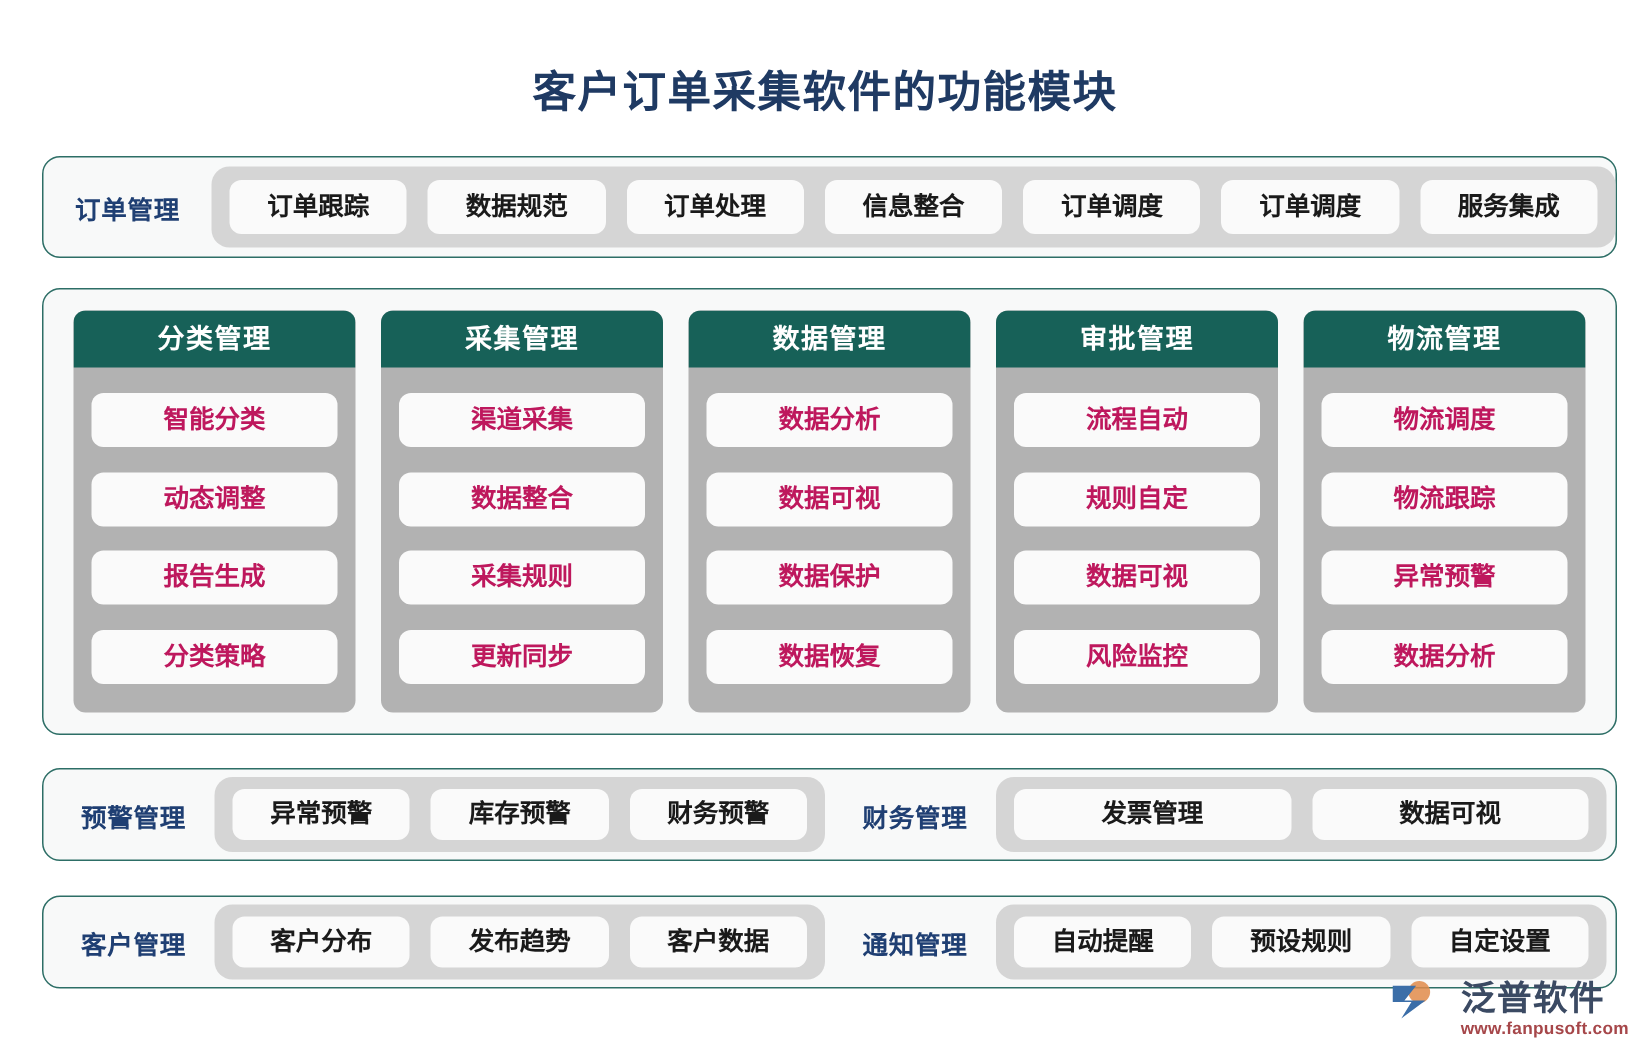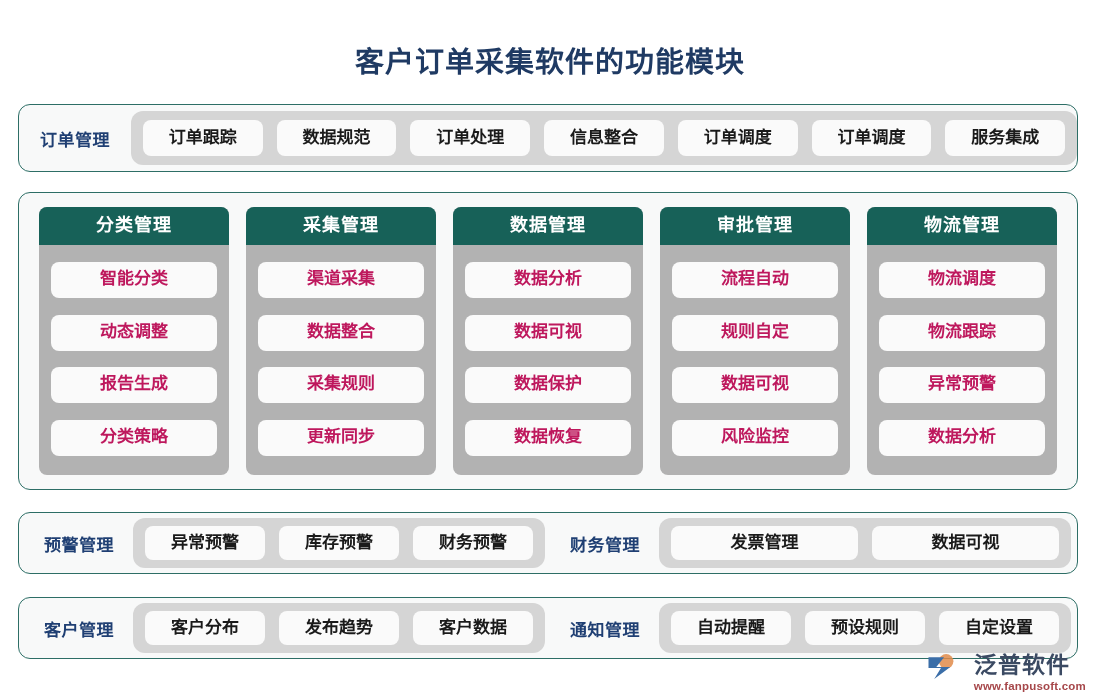--- a/index.html
+++ b/index.html
@@ -27,21 +27,21 @@
     padding-top: 30px;
     padding-bottom: 0;
     height: 44px;
     line-height: 44px;
     box-sizing: content-box;
   }
 
   
   .card {
     position: absolute;
-    left: 18px;
+    left: 28px;
     right: 22px;
     background: #f8f9f9;
     border: 1.5px solid #2d6e66;
     border-radius: 12px;
     box-sizing: border-box;
   }
 
   
   .strip-row {
     display: flex;
@@ -86,21 +86,20 @@
   #row-order { top: 104px; height: 68px; }
   #row-order .strip-label { width: 112px; }
   #row-order .strip-band { flex: 1 1 auto; gap: 14px; justify-content: space-between; }
   #row-order .pill { flex: 1 1 0; padding: 0 6px; }
 
   
   #panel-core {
     top: 192px;
     height: 298px;
     padding: 14px 20px;
-    font-family: Liberation Mono, monospace;
   }
   .col-grid {
     display: flex;
     justify-content: space-between;
     gap: 17px;
     height: 100%;
   }
   .col {
     flex: 1 1 0;
     display: flex;

